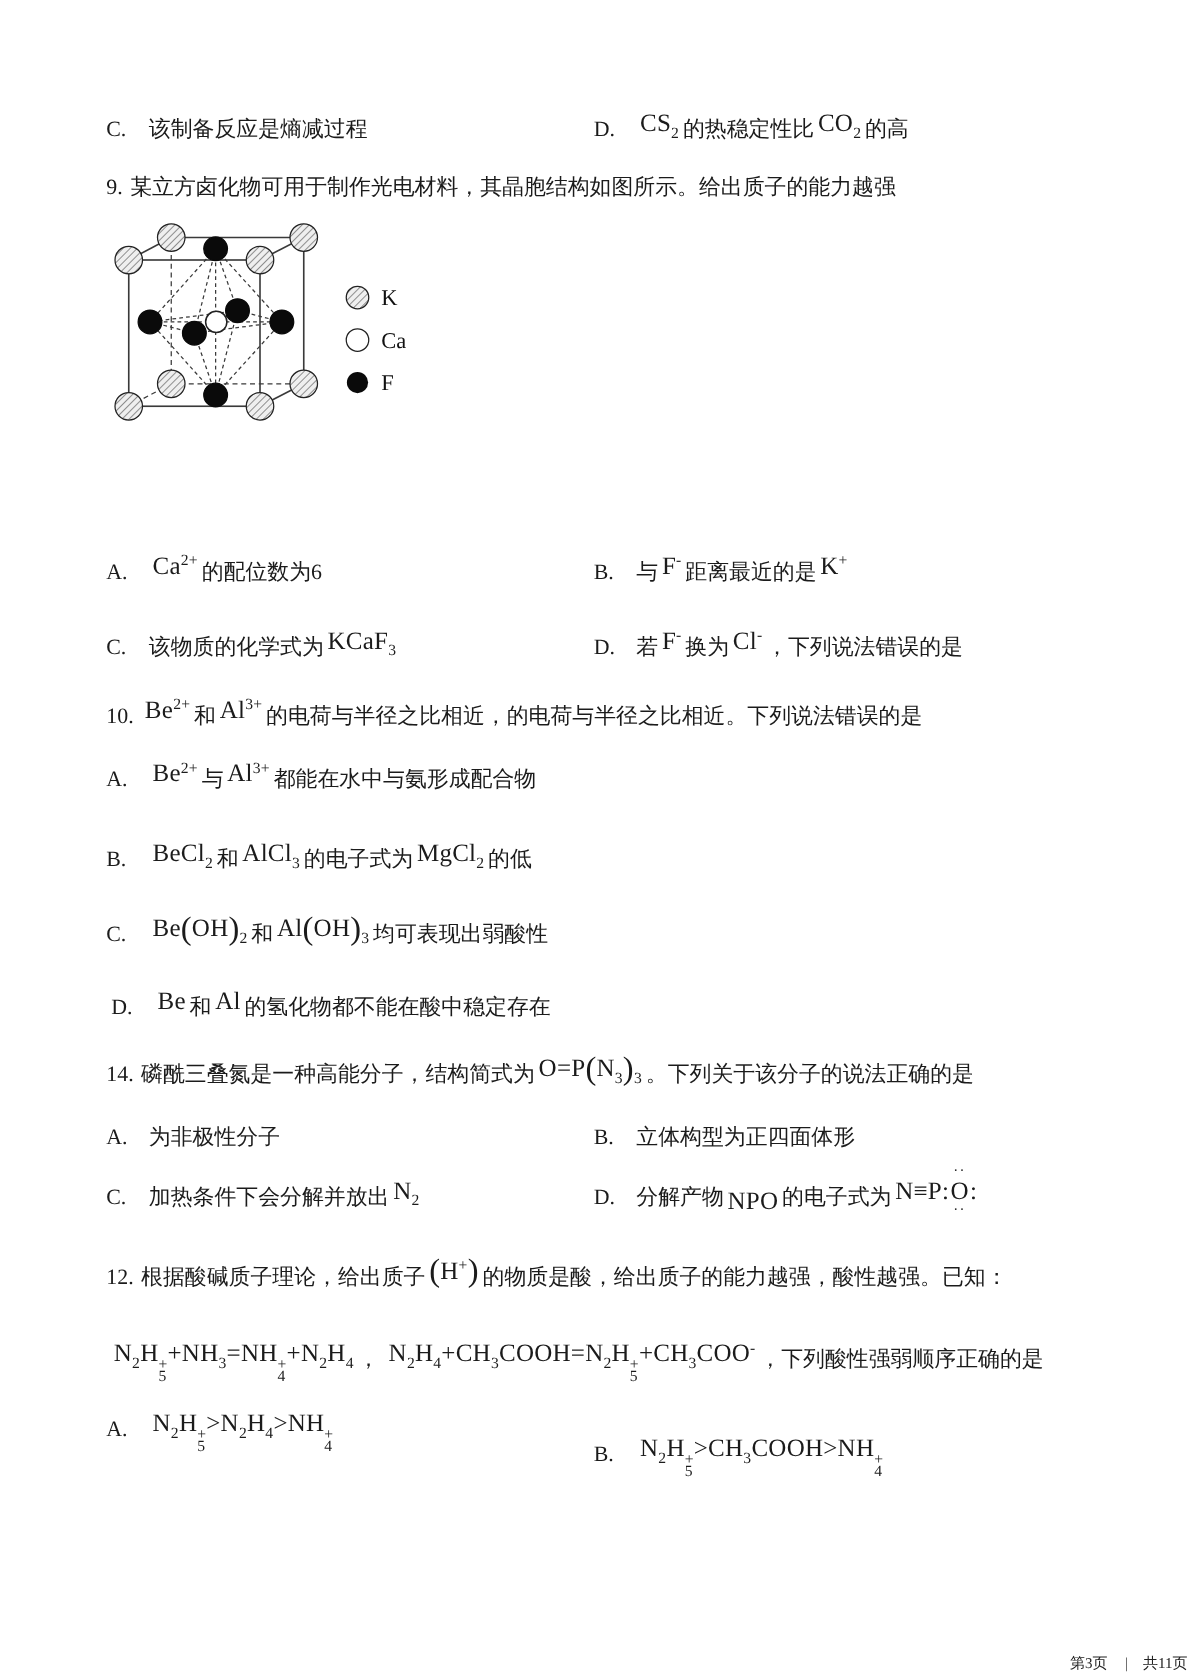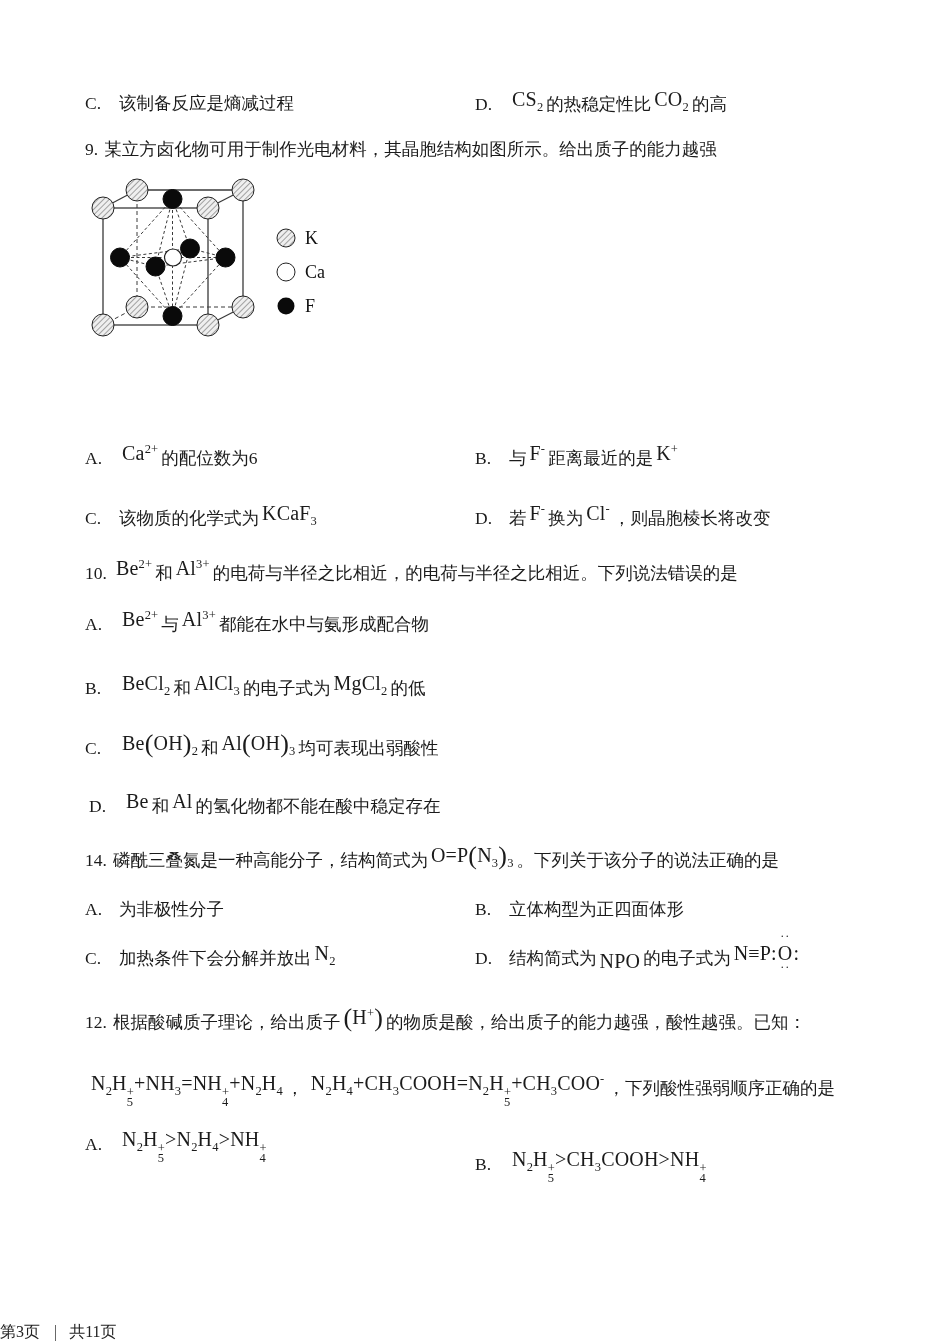--- a/index.html
+++ b/index.html
@@ -19,22 +19,22 @@
   .fm sup{vertical-align:7px;}
   .stk{display:inline-flex;flex-direction:column;align-items:flex-start;
        font-size:12.5px;line-height:10px;vertical-align:-6px;}
   .big{font-size:26px;vertical-align:-2px;line-height:0;}
   .low{vertical-align:-8px;}
   .od{position:relative;display:inline-block;margin:0 1px;}
   .od .da,.od .db{position:absolute;left:50%;transform:translateX(-50%);
        font-size:12px;line-height:5px;letter-spacing:1px;}
   .od .da{top:-6px;}
   .od .db{bottom:-4px;}
-  .footer{position:absolute;top:1322px;left:0;width:950px;text-align:left;
-       font-size:16px;color:#222;}
+  .footer{position:absolute;top:1322px;left:0;width:950px;text-align:right;
+       font-size:12px;color:#222;}
   .footer .div{margin:0 12px 0 14px;color:#444;}
   svg text{font-family:"Liberation Serif","DejaVu Serif",serif;}
 </style>
 </head>
 <body>
 
 <div class="row" style="top:90px;left:85px">
   <span class="lbl">C.</span><span><span class="zh">该制备反应是熵减过程</span></span>
 </div>
 <div class="row" style="top:86px;left:475px">
@@ -121,21 +121,21 @@
 <div class="row" style="top:440px;left:85px">
   <span class="lbl">A.</span><span><span class="fm"><span>Ca</span><sup>2+</sup></span><span class="zh">的配位数为6</span></span>
 </div>
 <div class="row" style="top:440px;left:475px">
   <span class="lbl">B.</span><span><span class="zh">与</span><span class="fm"><span>F</span><sup>-</sup></span><span class="zh">距离最近的是</span><span class="fm"><span>K</span><sup>+</sup></span></span>
 </div>
 <div class="row" style="top:500px;left:85px">
   <span class="lbl">C.</span><span><span class="zh">该物质的化学式为</span><span class="fm"><span>KCaF</span><sub>3</sub></span></span>
 </div>
 <div class="row" style="top:500px;left:475px">
-  <span class="lbl">D.</span><span><span class="zh">若</span><span class="fm"><span>F</span><sup>-</sup></span><span class="zh">换为</span><span class="fm"><span>Cl</span><sup>-</sup></span><span class="zh">，则晶胞棱长将改变</span></span>
+  <span class="lbl">D.</span><span><span class="zh">若</span><span class="fm"><span>F</span><sup>-</sup></span><span class="zh">换为</span><span class="fm"><span>Cl</span><sup>-</sup></span><span class="zh">，下列说法错误的是</span></span>
 </div>
 
 <div class="row" style="top:555px;left:85px">
   <span class="num">10.</span><span><span class="fm"><span>Be</span><sup>2+</sup></span><span class="zh">和</span><span class="fm"><span>Al</span><sup>3+</sup></span><span class="zh">的电荷与半径之比相近，的电荷与半径之比相近。下列说法错误的是</span></span>
 </div>
 <div class="row" style="top:606px;left:85px">
   <span class="lbl">A.</span><span><span class="fm"><span>Be</span><sup>2+</sup></span><span class="zh">与</span><span class="fm"><span>Al</span><sup>3+</sup></span><span class="zh">都能在水中与氨形成配合物</span></span>
 </div>
 <div class="row" style="top:670px;left:85px">
   <span class="lbl">B.</span><span><span class="fm"><span>BeCl</span><sub>2</sub></span><span class="zh">和</span><span class="fm"><span>AlCl</span><sub>3</sub></span><span class="zh">的电子式为</span><span class="fm"><span>MgCl</span><sub>2</sub></span><span class="zh">的低</span></span>
@@ -153,21 +153,21 @@
 <div class="row" style="top:896px;left:85px">
   <span class="lbl">A.</span><span><span class="zh">为非极性分子</span></span>
 </div>
 <div class="row" style="top:896px;left:475px">
   <span class="lbl">B.</span><span><span class="zh">立体构型为正四面体形</span></span>
 </div>
 <div class="row" style="top:940px;left:85px">
   <span class="lbl">C.</span><span><span class="zh">加热条件下会分解并放出</span><span class="fm"><span>N</span><sub>2</sub></span></span>
 </div>
 <div class="row" style="top:940px;left:475px">
-  <span class="lbl">D.</span><span><span class="zh">结构简式为</span><span class="fm"><span class="low">NPO</span></span><span class="zh">的电子式为</span><span class="fm"><span>N≡P</span><span>:</span><span class="od"><span class="da">··</span><span>O</span><span class="db">··</span></span><span>:</span></span></span>
+  <span class="lbl">D.</span><span><span class="zh">分解产物</span><span class="fm"><span class="low">NPO</span></span><span class="zh">的电子式为</span><span class="fm"><span>N≡P</span><span>:</span><span class="od"><span class="da">··</span><span>O</span><span class="db">··</span></span><span>:</span></span></span>
 </div>
 
 <div class="row" style="top:1004px;left:85px">
   <span class="num">12.</span><span><span class="zh">根据酸碱质子理论，给出质子</span><span class="fm"><span class="big">(</span><span>H</span><sup>+</sup><span class="big">)</span></span><span class="zh">的物质是酸，给出质子的能力越强，酸性越强。已知：</span></span>
 </div>
 <div class="row" style="top:1070px;left:88px">
   <span><span class="fm"><span>N</span><sub>2</sub><span>H</span><span class="stk">
           <span>+</span>
           <span>5</span>
         </span><span>+NH</span><sub>3</sub><span>=NH</span><span class="stk">

